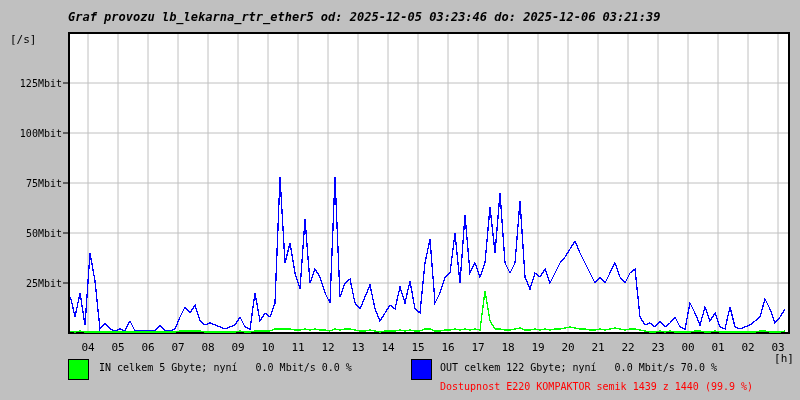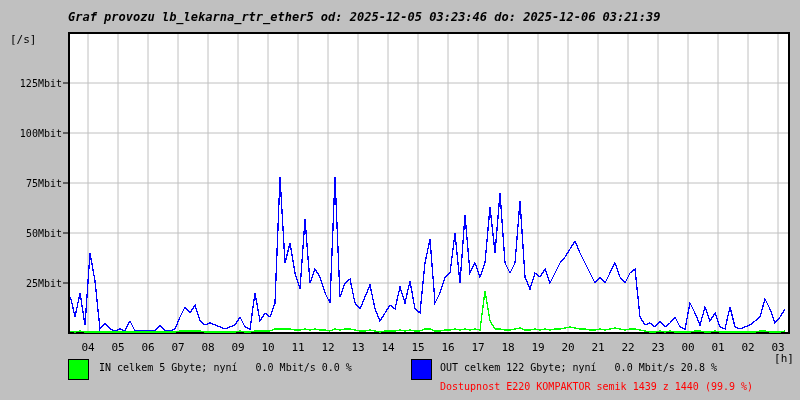--- a/index.html
+++ b/index.html
@@ -91,15 +91,15 @@
     <text x="778" y="351" text-anchor="middle" font-size="11" font-family="DejaVu Sans Mono, monospace" fill="#000">03</text>
     <text x="784" y="362" text-anchor="middle" font-size="11" font-family="DejaVu Sans Mono, monospace" fill="#000">[h]</text>
     <polyline points="70.5,297.0 75.0,317.0 80.0,293.0 85.0,325.0 90.0,253.0 95.0,281.0 100.0,329.0 105.0,323.0 110.0,329.0 115.0,331.0 120.0,329.0 125.0,331.0 130.0,321.0 135.0,331.0 140.0,331.0 145.0,331.0 150.0,331.0 155.0,331.0 160.0,325.0 165.0,331.0 170.0,331.0 175.0,329.0 180.0,317.0 185.0,307.0 190.0,313.0 195.0,305.0 200.0,321.0 205.0,325.0 210.0,323.0 215.0,325.0 220.0,327.0 225.0,329.0 230.0,327.0 235.0,325.0 240.0,317.0 245.0,327.0 250.0,329.0 255.0,293.0 260.0,321.0 265.0,313.0 270.0,317.0 275.0,303.0 280.0,177.0 285.0,263.0 290.0,243.0 295.0,273.0 300.0,289.0 305.0,219.0 310.0,283.0 315.0,269.0 320.0,277.0 325.0,293.0 330.0,303.0 335.0,177.0 340.0,297.0 345.0,283.0 350.0,279.0 355.0,303.0 360.0,309.0 365.0,297.0 370.0,285.0 375.0,309.0 380.0,321.0 385.0,313.0 390.0,305.0 395.0,309.0 400.0,287.0 405.0,303.0 410.0,281.0 415.0,309.0 420.0,313.0 425.0,263.0 430.0,239.0 435.0,303.0 440.0,293.0 445.0,277.0 450.0,273.0 455.0,233.0 460.0,283.0 465.0,215.0 470.0,273.0 475.0,263.0 480.0,277.0 485.0,263.0 490.0,207.0 495.0,253.0 500.0,193.0 505.0,263.0 510.0,273.0 515.0,263.0 520.0,201.0 525.0,277.0 530.0,289.0 535.0,273.0 540.0,277.0 545.0,269.0 550.0,283.0 555.0,273.0 560.0,263.0 565.0,257.0 570.0,249.0 575.0,241.0 580.0,253.0 585.0,263.0 590.0,273.0 595.0,283.0 600.0,277.0 605.0,283.0 610.0,273.0 615.0,263.0 620.0,277.0 625.0,283.0 630.0,273.0 635.0,269.0 640.0,317.0 645.0,325.0 650.0,323.0 655.0,327.0 660.0,321.0 665.0,327.0 670.0,323.0 675.0,317.0 680.0,327.0 685.0,329.0 690.0,303.0 695.0,313.0 700.0,325.0 705.0,307.0 710.0,321.0 715.0,313.0 720.0,327.0 725.0,329.0 730.0,307.0 735.0,327.0 740.0,329.0 745.0,327.0 750.0,325.0 755.0,321.0 760.0,317.0 765.0,299.0 770.0,309.0 775.0,323.0 780.0,317.0 785.0,309.0" fill="none" stroke="#0000ff" stroke-width="1.3" shape-rendering="crispEdges"></polyline>
     <polyline points="70.5,331.0 75.0,332.0 80.0,331.0 85.0,332.0 90.0,332.0 95.0,332.0 100.0,332.0 105.0,332.0 110.0,332.0 115.0,332.0 120.0,332.0 125.0,332.0 130.0,332.0 135.0,332.0 140.0,332.0 145.0,332.0 150.0,332.0 155.0,332.0 160.0,332.0 165.0,332.0 170.0,332.0 175.0,332.0 180.0,331.0 185.0,331.0 190.0,331.0 195.0,331.0 200.0,331.0 205.0,332.0 210.0,332.0 215.0,332.0 220.0,332.0 225.0,332.0 230.0,332.0 235.0,332.0 240.0,331.0 245.0,332.0 250.0,332.0 255.0,331.0 260.0,331.0 265.0,331.0 270.0,331.0 275.0,329.0 280.0,329.0 285.0,329.0 290.0,329.0 295.0,330.0 300.0,330.0 305.0,329.0 310.0,330.0 315.0,329.0 320.0,330.0 325.0,330.0 330.0,331.0 335.0,329.0 340.0,330.0 345.0,329.0 350.0,329.0 355.0,330.0 360.0,331.0 365.0,331.0 370.0,330.0 375.0,331.0 380.0,332.0 385.0,331.0 390.0,331.0 395.0,331.0 400.0,330.0 405.0,331.0 410.0,330.0 415.0,331.0 420.0,331.0 425.0,329.0 430.0,329.0 435.0,331.0 440.0,331.0 445.0,330.0 450.0,330.0 455.0,329.0 460.0,330.0 465.0,329.0 470.0,330.0 475.0,329.0 480.0,330.0 485.0,291.0 490.0,321.0 495.0,329.0 500.0,329.0 505.0,330.0 510.0,330.0 515.0,329.0 520.0,328.0 525.0,330.0 530.0,330.0 535.0,329.0 540.0,330.0 545.0,329.0 550.0,330.0 555.0,329.0 560.0,329.0 565.0,328.0 570.0,327.0 575.0,328.0 580.0,329.0 585.0,329.0 590.0,330.0 595.0,330.0 600.0,329.0 605.0,330.0 610.0,329.0 615.0,328.0 620.0,329.0 625.0,330.0 630.0,329.0 635.0,329.0 640.0,330.0 645.0,331.0 650.0,332.0 655.0,332.0 660.0,331.0 665.0,332.0 670.0,331.0 675.0,332.0 680.0,332.0 685.0,332.0 690.0,332.0 695.0,331.0 700.0,331.0 705.0,332.0 710.0,332.0 715.0,331.0 720.0,332.0 725.0,332.0 730.0,332.0 735.0,332.0 740.0,332.0 745.0,332.0 750.0,332.0 755.0,332.0 760.0,331.0 765.0,331.0 770.0,332.0 775.0,332.0 780.0,332.0 785.0,331.0" fill="none" stroke="#00ff00" stroke-width="1.3" shape-rendering="crispEdges"></polyline>
   </svg>
 
 <div id="sw-in" class="abs swatch" style="background: rgb(0, 255, 0);"></div>
 <div id="legend-in" class="abs legend-text">IN celkem 5 Gbyte; nyní   0.0 Mbit/s 0.0 %</div>
 
 <div id="sw-out" class="abs swatch" style="background: rgb(0, 0, 255);"></div>
-<div id="legend-out" class="abs legend-text">OUT celkem 122 Gbyte; nyní   0.0 Mbit/s 20.8 %</div>
+<div id="legend-out" class="abs legend-text">OUT celkem 122 Gbyte; nyní   0.0 Mbit/s 70.0 %</div>
 
 <div id="availability" class="abs" style="color: rgb(255, 0, 0); text-align: center;">Dostupnost E220 KOMPAKTOR semik 1439 z 1440 (99.9 %)</div>
 
 </body></html>

